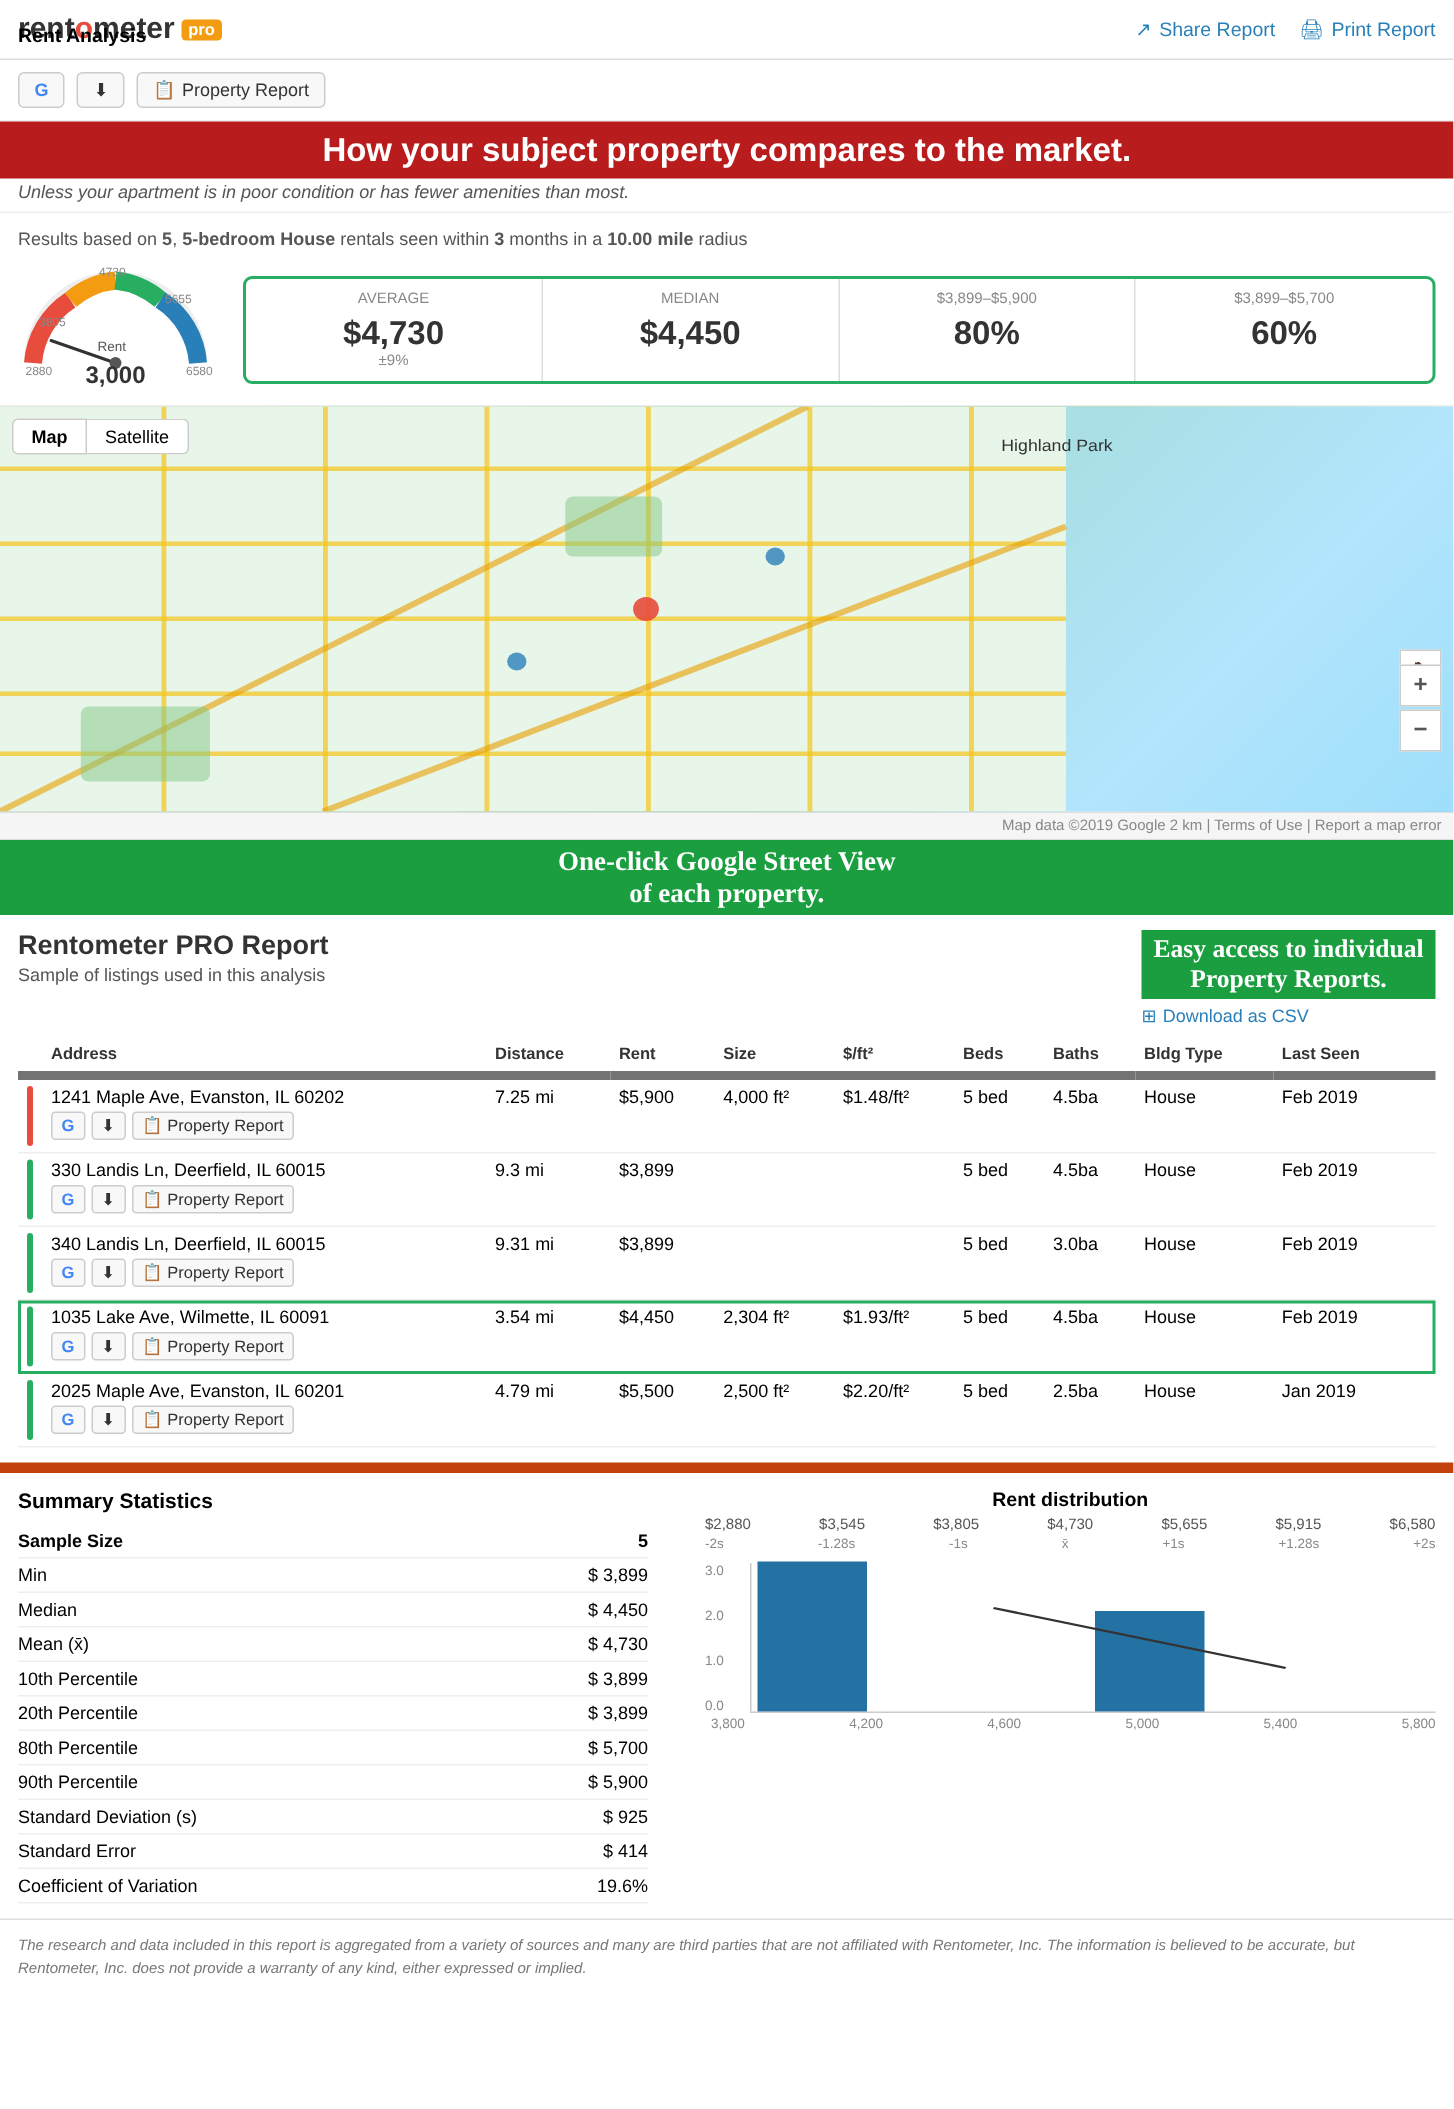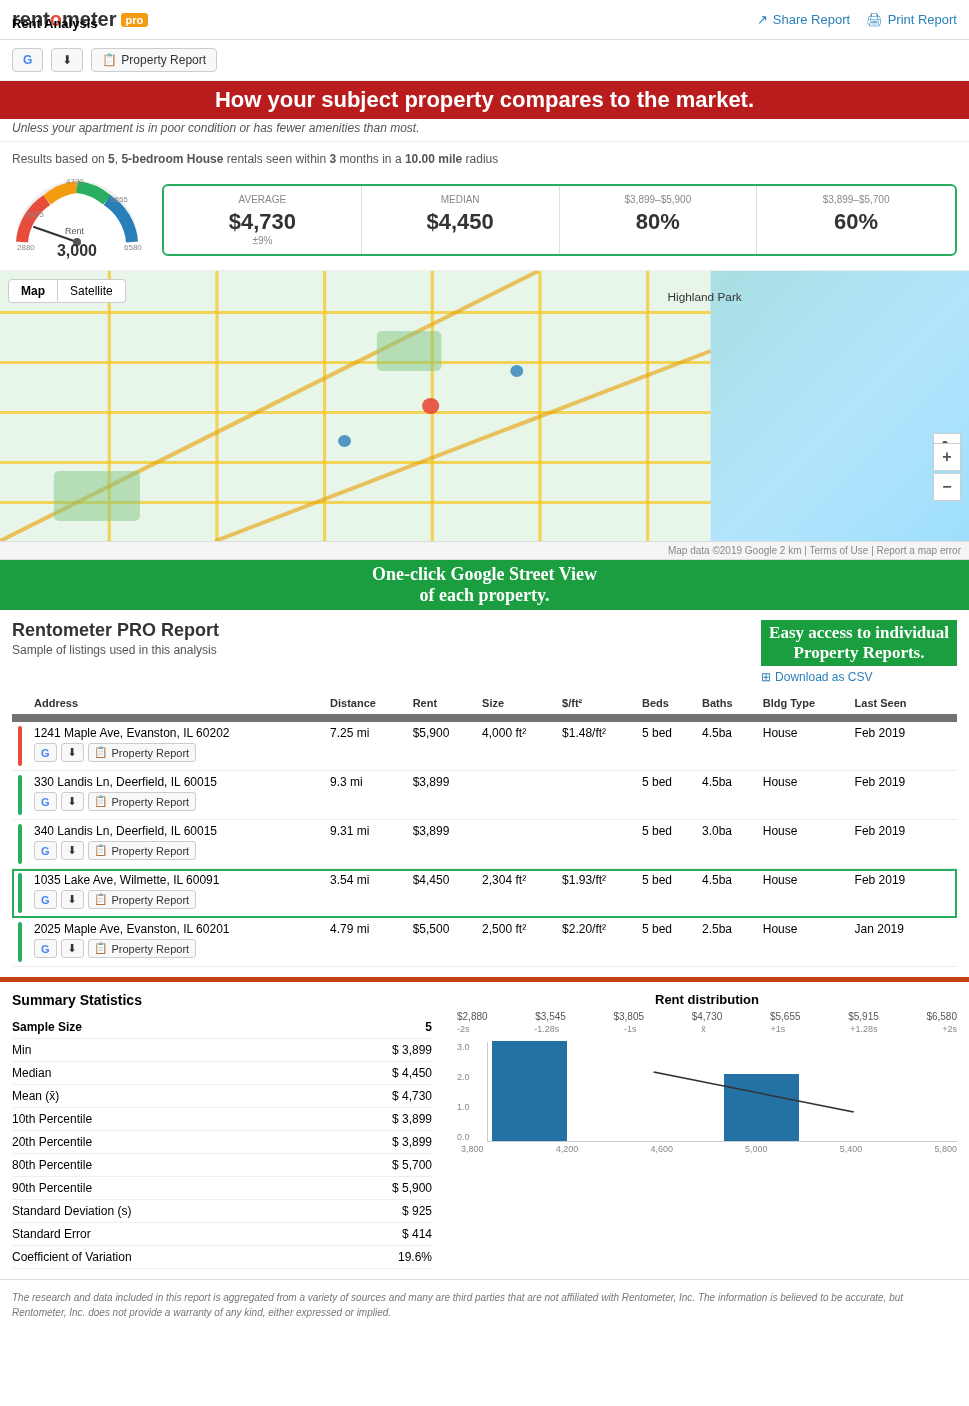--- a/index.html
+++ b/index.html
@@ -43,27 +43,27 @@
 
     
     .pro-report { padding: 10px 12px; }
     .pro-report-header { display: flex; justify-content: space-between; align-items: flex-start; }
     .pro-report-title { font-size: 18px; font-weight: bold; color: #333; }
     .pro-report-sub { font-size: 12px; color: #555; margin-top: 2px; }
     .download-csv { color: #2980b9; font-size: 12px; cursor: pointer; display: flex; align-items: center; gap: 4px; }
 
     
     .listings-table { width: 100%; border-collapse: collapse; margin-top: 8px; font-size: 12px; }
-    .listings-table th { text-align: left; padding: 5px 6px; border-bottom: 8px solid #737373; font-weight: bold; font-size: 11px; color: #333; white-space: nowrap; }
+    .listings-table th { text-align: left; padding: 5px 6px; border-bottom: 6px solid #737373; font-weight: bold; font-size: 11px; color: #333; white-space: nowrap; }
     .listings-table td { padding: 4px 6px; border-bottom: 1px solid #eee; vertical-align: top; }
     .listing-row-actions { display: flex; gap: 4px; margin-top: 3px; }
     .action-btn-small { display: flex; align-items: center; gap: 3px; padding: 2px 6px; border: 1px solid #ccc; border-radius: 3px; font-size: 11px; cursor: pointer; background: #f8f8f8; color: #333; }
 
     
-    .bottom-section { display: flex; gap: 5px; padding: 10px 12px; border-top: 5px solid #c2410c; }
+    .bottom-section { display: flex; gap: 18px; padding: 10px 12px; border-top: 7px solid #c2410c; }
     .summary-stats { flex: 0 0 420px; }
     .summary-title { font-size: 14px; font-weight: bold; margin-bottom: 8px; }
     .summary-table { width: 100%; border-collapse: collapse; font-size: 12px; }
     .summary-table tr { border-bottom: 1px solid #eee; }
     .summary-table td { padding: 4px 0; }
     .summary-table td:last-child { text-align: right; }
     .summary-table tr.bold td { font-weight: bold; }
 
     
     .chart-section { flex: 1; padding-left: 20px; }

